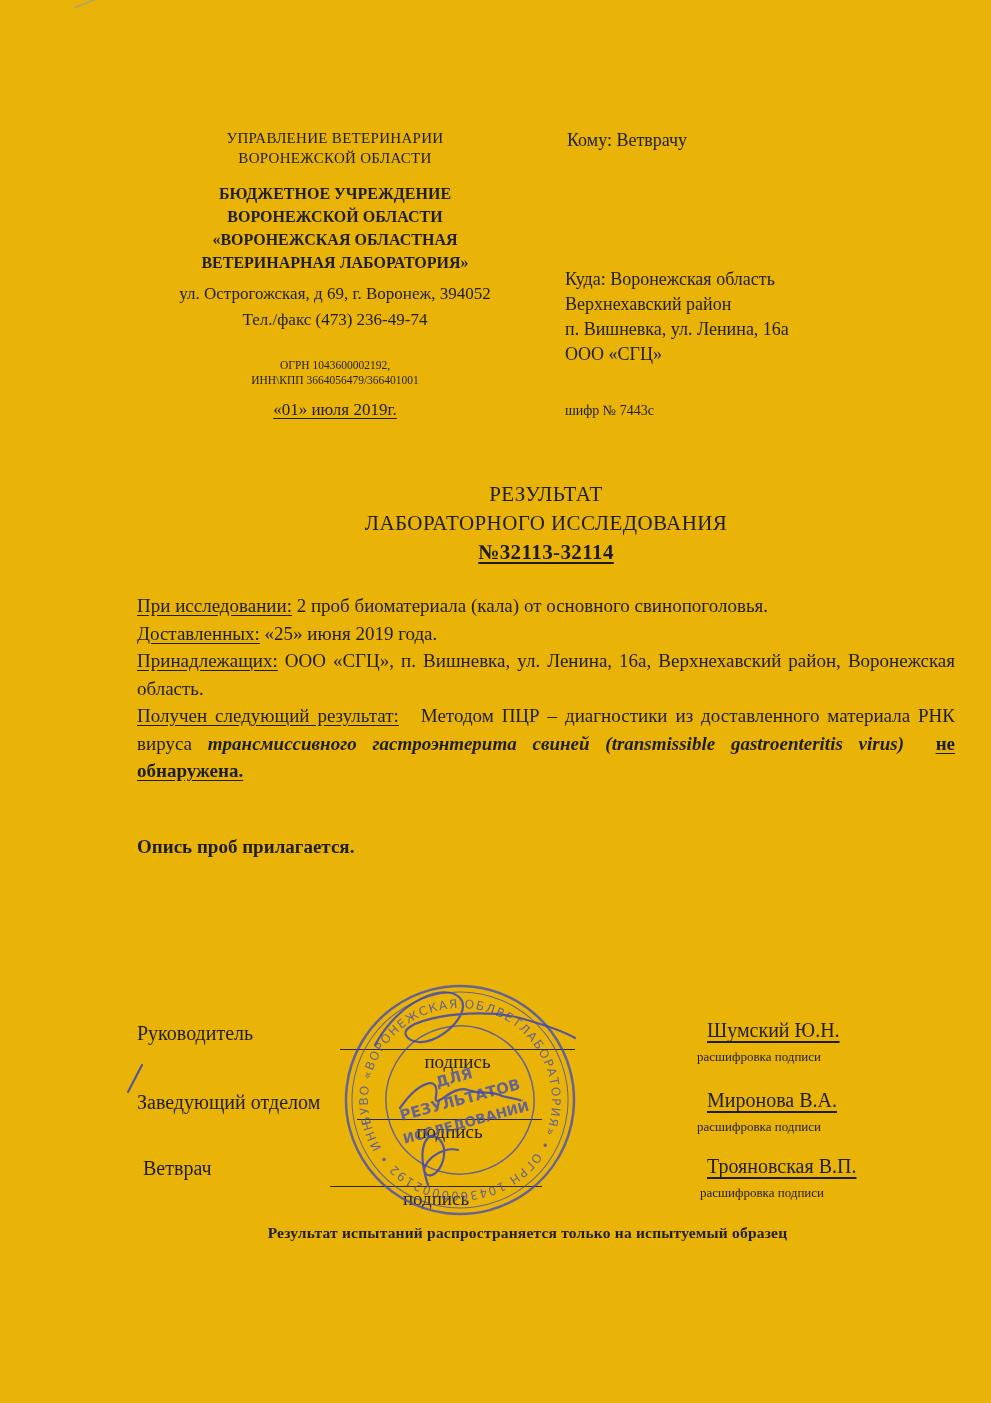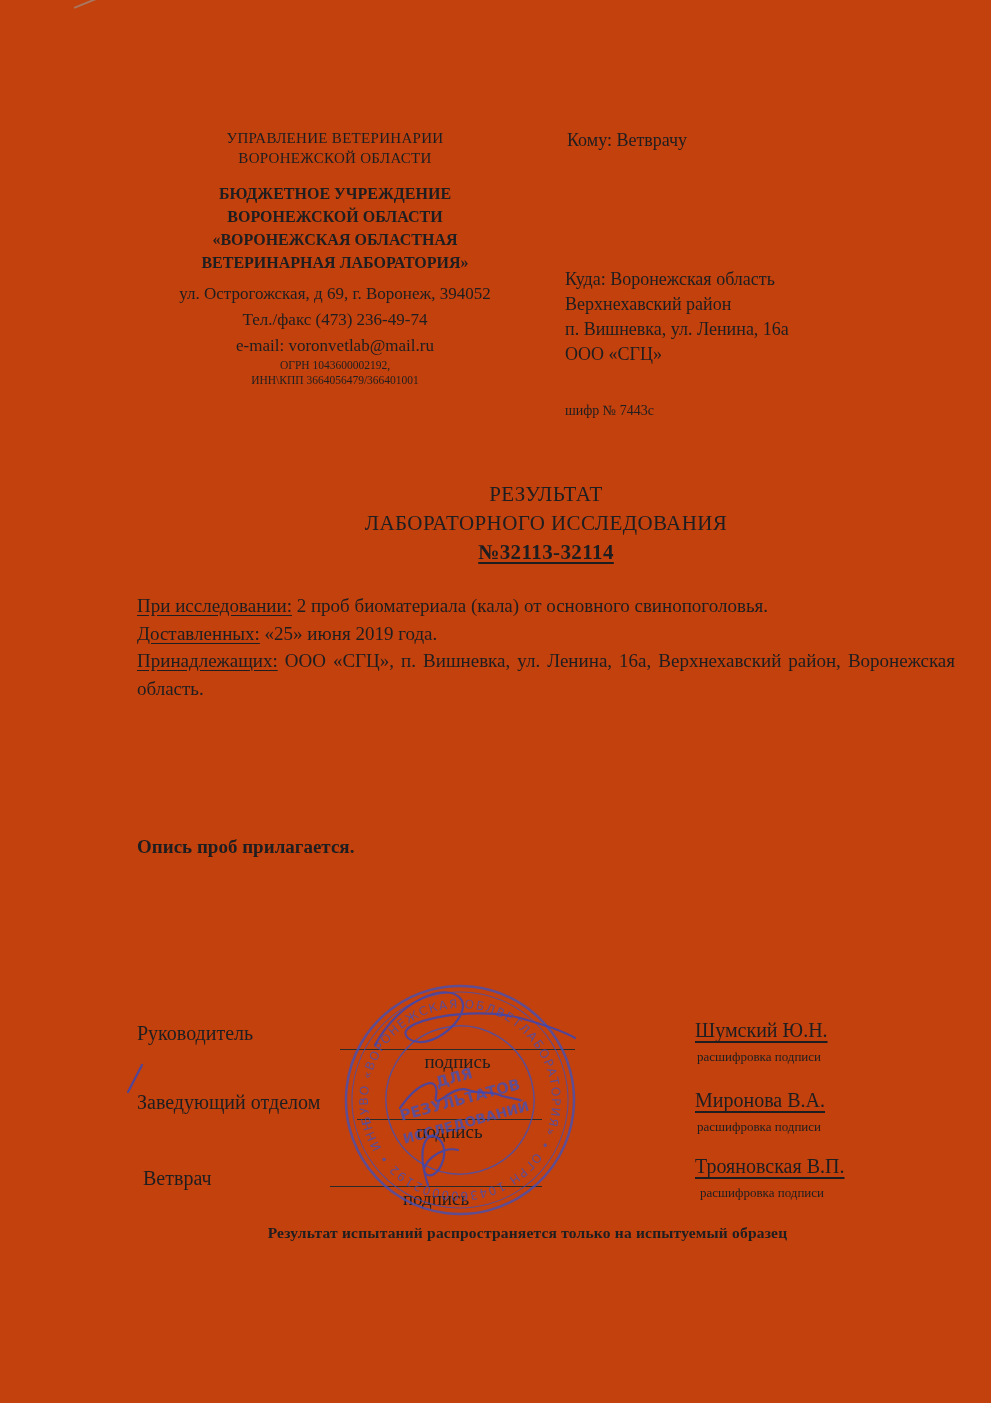--- a/index.html
+++ b/index.html
@@ -1,18 +1,18 @@
 <!DOCTYPE html>
 <html><head>
 <meta charset="utf-8">
 <style>
   html,body { margin:0; padding:0; background:#d8d8d8; }
   .page {
     position:relative; width:991px; height:1403px; margin:0 auto;
-    background:#c2410c; color:#1e1e20; overflow:hidden;
+    background:#eab308; color:#1e1e20; overflow:hidden;
     font-family:"Liberation Serif", serif;
   }
   .abs { position:absolute; }
   .center { text-align:center; }
   .prelines { white-space:pre-line; }
 
   
   .scan-mark { position:absolute; left:72px; top:-4px; width:58px; height:2px;
     background:#9a9a9a; transform:rotate(-22deg); opacity:.6; }
 
@@ -41,36 +41,36 @@
   .gap-after { margin-right:14px; }
   .bi { font-weight:bold; font-style:italic; }
   .bu { font-weight:bold; text-decoration:underline; text-underline-offset:3px; }
 
   .attach { left:137px; top:836px; font-size:19px; font-weight:bold; }
 
   
   .sig-role { font-size:20px;text-align:right; }
   .sig-line { border-top:1.6px solid #2a2a2a; height:0; }
   .sig-cap  { font-size:19px; text-align:center; }
-  .sig-name { font-size:20px; text-decoration:underline; text-underline-offset:4px; }
+  .sig-name { font-size:20px; text-decoration:underline; text-underline-offset:4px;margin-left:12px; }
   .sig-ncap { font-size:13px; }
 
   .r1role { left:137px; top:1022px; }
   .r1line { left:340px; top:1049px; width:235px; }
   .r1cap  { left:340px; top:1051px; width:235px; }
   .r1name { left:695px; top:1019px; }
   .r1ncap { left:697px; top:1049px; }
 
   .r2role { left:137px; top:1091px; }
   .r2line { left:357px; top:1119px; width:185px; }
   .r2cap  { left:357px; top:1121px; width:185px; }
   .r2name { left:695px; top:1089px; }
   .r2ncap { left:697px; top:1119px; }
 
-  .r3role { left:143px; top:1157px;margin-top:10px; }
+  .r3role { left:143px; top:1157px; }
   .r3line { left:330px; top:1186px; width:212px; }
   .r3cap  { left:330px; top:1188px; width:212px; }
   .r3name { left:695px; top:1155px; }
   .r3ncap { left:700px; top:1185px; }
 
   .footerline { left:0; top:1224px; width:991px; text-align:center;
     font-size:15.5px; font-weight:bold; letter-spacing:.2px;margin-left:32px; }
 
   
   .stamp { left:338px; top:978px; opacity:.8; }
@@ -86,44 +86,45 @@
 
   <div class="abs center prelines dept">УПРАВЛЕНИЕ ВЕТЕРИНАРИИ
 ВОРОНЕЖСКОЙ ОБЛАСТИ</div>
   <div class="abs center prelines inst">БЮДЖЕТНОЕ УЧРЕЖДЕНИЕ
 ВОРОНЕЖСКОЙ ОБЛАСТИ
 «ВОРОНЕЖСКАЯ ОБЛАСТНАЯ
 ВЕТЕРИНАРНАЯ ЛАБОРАТОРИЯ»</div>
   <div class="abs center contacts">
     <div>ул. Острогожская, д 69, г. Воронеж, 394052</div>
     <div>Тел./факс  (473) 236-49-74</div>
-    <div>e-mail: voronvetlab@mail.ru</div>
   </div>
   <div class="abs center codes">
     <div>ОГРН 1043600002192,</div>
     <div>ИНН\КПП 3664056479/366401001</div>
   </div>
+  <div class="abs center docdate"><span>«01» июля 2019г.</span></div>
 
   <div class="abs to">Кому: Ветврачу</div>
   <div class="abs prelines where">Куда: Воронежская область
 Верхнехавский район
 п. Вишневка, ул. Ленина, 16а
 ООО «СГЦ»</div>
   <div class="abs cipher">шифр № 7443с</div>
 
   <div class="abs center titleblock">
     <div>РЕЗУЛЬТАТ</div>
     <div>ЛАБОРАТОРНОГО ИССЛЕДОВАНИЯ</div>
     <div class="title-num"><span>№32113-32114</span></div>
   </div>
 
   <div class="abs bodytext">
     <p><span class="lbl">При исследовании:</span> <span>2 проб биоматериала (кала) от основного свинопоголовья.</span></p>
     <p><span class="lbl">Доставленных:</span> <span>«25» июня 2019 года.</span></p>
     <p><span class="lbl">Принадлежащих:</span> <span>ООО «СГЦ», п. Вишневка, ул. Ленина, 16а, Верхнехавский район, Воронежская область.</span></p>
+    <p><span class="lbl gap-after">Получен следующий результат:</span> <span>Методом ПЦР – диагностики из доставленного материала РНК вируса</span> <span class="bi">трансмиссивного гастроэнтерита свиней (transmissible gastroenteritis virus)</span>&nbsp; <span class="bu">не обнаружена.</span></p>
   </div>
 
   <div class="abs attach">Опись проб прилагается.</div>
 
   <div class="abs sig-role r1role">Руководитель</div>
   <div class="abs sig-line r1line"></div>
   <div class="abs sig-cap r1cap">подпись</div>
   <div class="abs sig-name r1name">Шумский Ю.Н.</div>
   <div class="abs sig-ncap r1ncap">расшифровка подписи</div>
 

